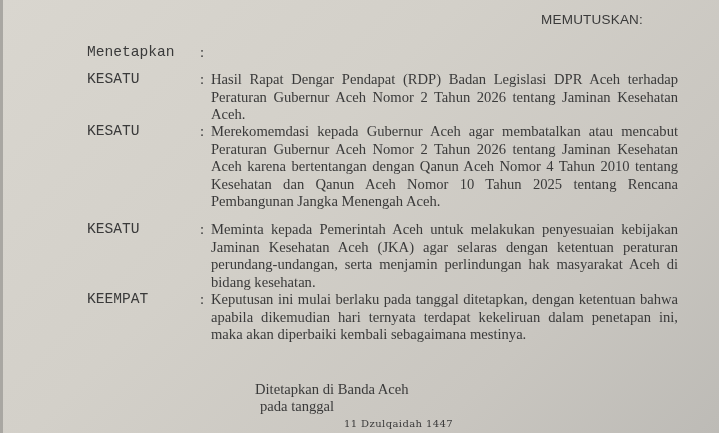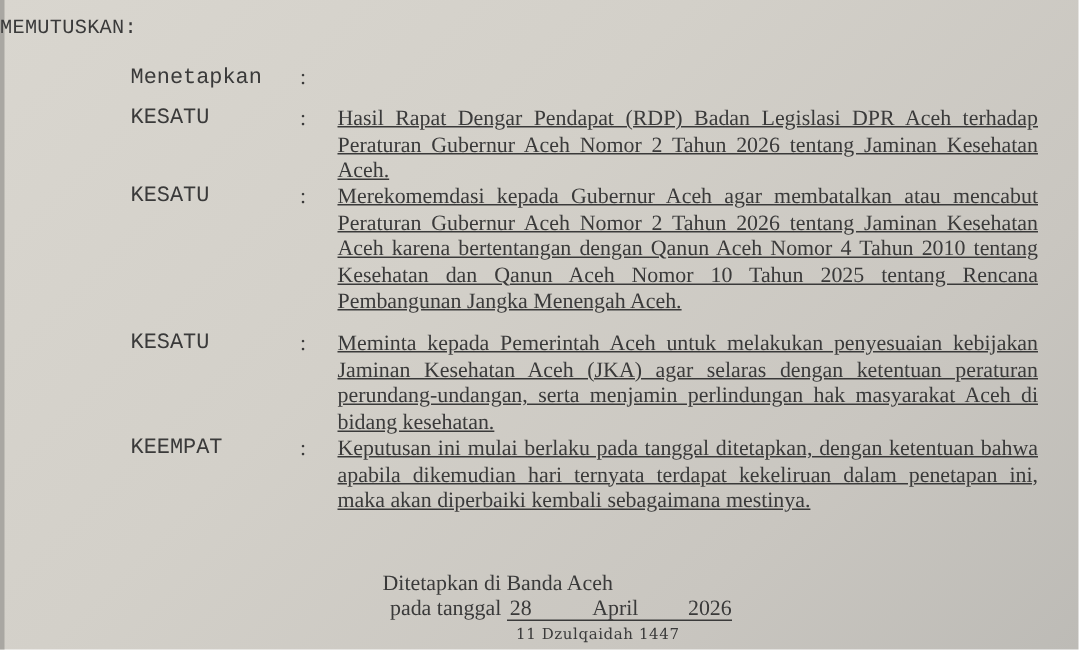--- a/index.html
+++ b/index.html
@@ -24,22 +24,22 @@
       position: absolute;
       left: 0; top: 0;
       width: 3px; height: 433px;
       background: #a9a7a2;
     }
     .heading {
       position: absolute;
       top: 12px;
       left: 0;
       width: 643px;
-      text-align: left;
-      font-family: Liberation Mono, monospace;
+      text-align: right;
+      font-family: Liberation Sans, sans-serif;
       font-size: 13.5px;
       letter-spacing: 0.2px;
     }
     .row {
       position: absolute;
       left: 87px;
       width: 600px;
       font-family: "Liberation Serif", serif;
       font-size: 14.6px;
       line-height: 17.5px;
@@ -51,25 +51,24 @@
       width: 110px;
       font-family: Liberation Mono, monospace;
     }
     .colon {
       position: absolute;
       left: 113px;
       top: 0;
     }
     .body-text {
       position: absolute;
-      left: 138px;
+      left: 124px;
       top: 0;
       width: 467px;
       text-align: justify;
-      text-decoration: underline;
     }
     .sign-block {
       position: absolute;
       left: 255px;
       top: 381px;
       font-family: "Liberation Serif", serif;
       font-size: 14.6px;
       line-height: 17px;
     }
     .sign-line2 {
@@ -132,21 +131,16 @@
   <div class="row" style="top:291px;">
     <span class="label">KEEMPAT</span>
     <span class="colon">:</span>
     <div class="body-text">Keputusan ini mulai berlaku pada tanggal ditetapkan, dengan ketentuan bahwa apabila dikemudian hari ternyata terdapat kekeliruan dalam penetapan ini, maka akan diperbaiki kembali sebagaimana mestinya.</div>
   </div>
 
   <div class="sign-block">
     <div>Ditetapkan di Banda Aceh</div>
     <div class="sign-line2">
       <span>pada tanggal</span>
-      <span class="date-underlined">&nbsp;
-        <span class="date-day">28</span>
-        <span class="date-month">April</span>
-        <span class="date-year">2026</span>
-      </span>
     </div>
     <div class="hijri">11 Dzulqaidah 1447</div>
   </div>
 </div>
 
 </body></html>

